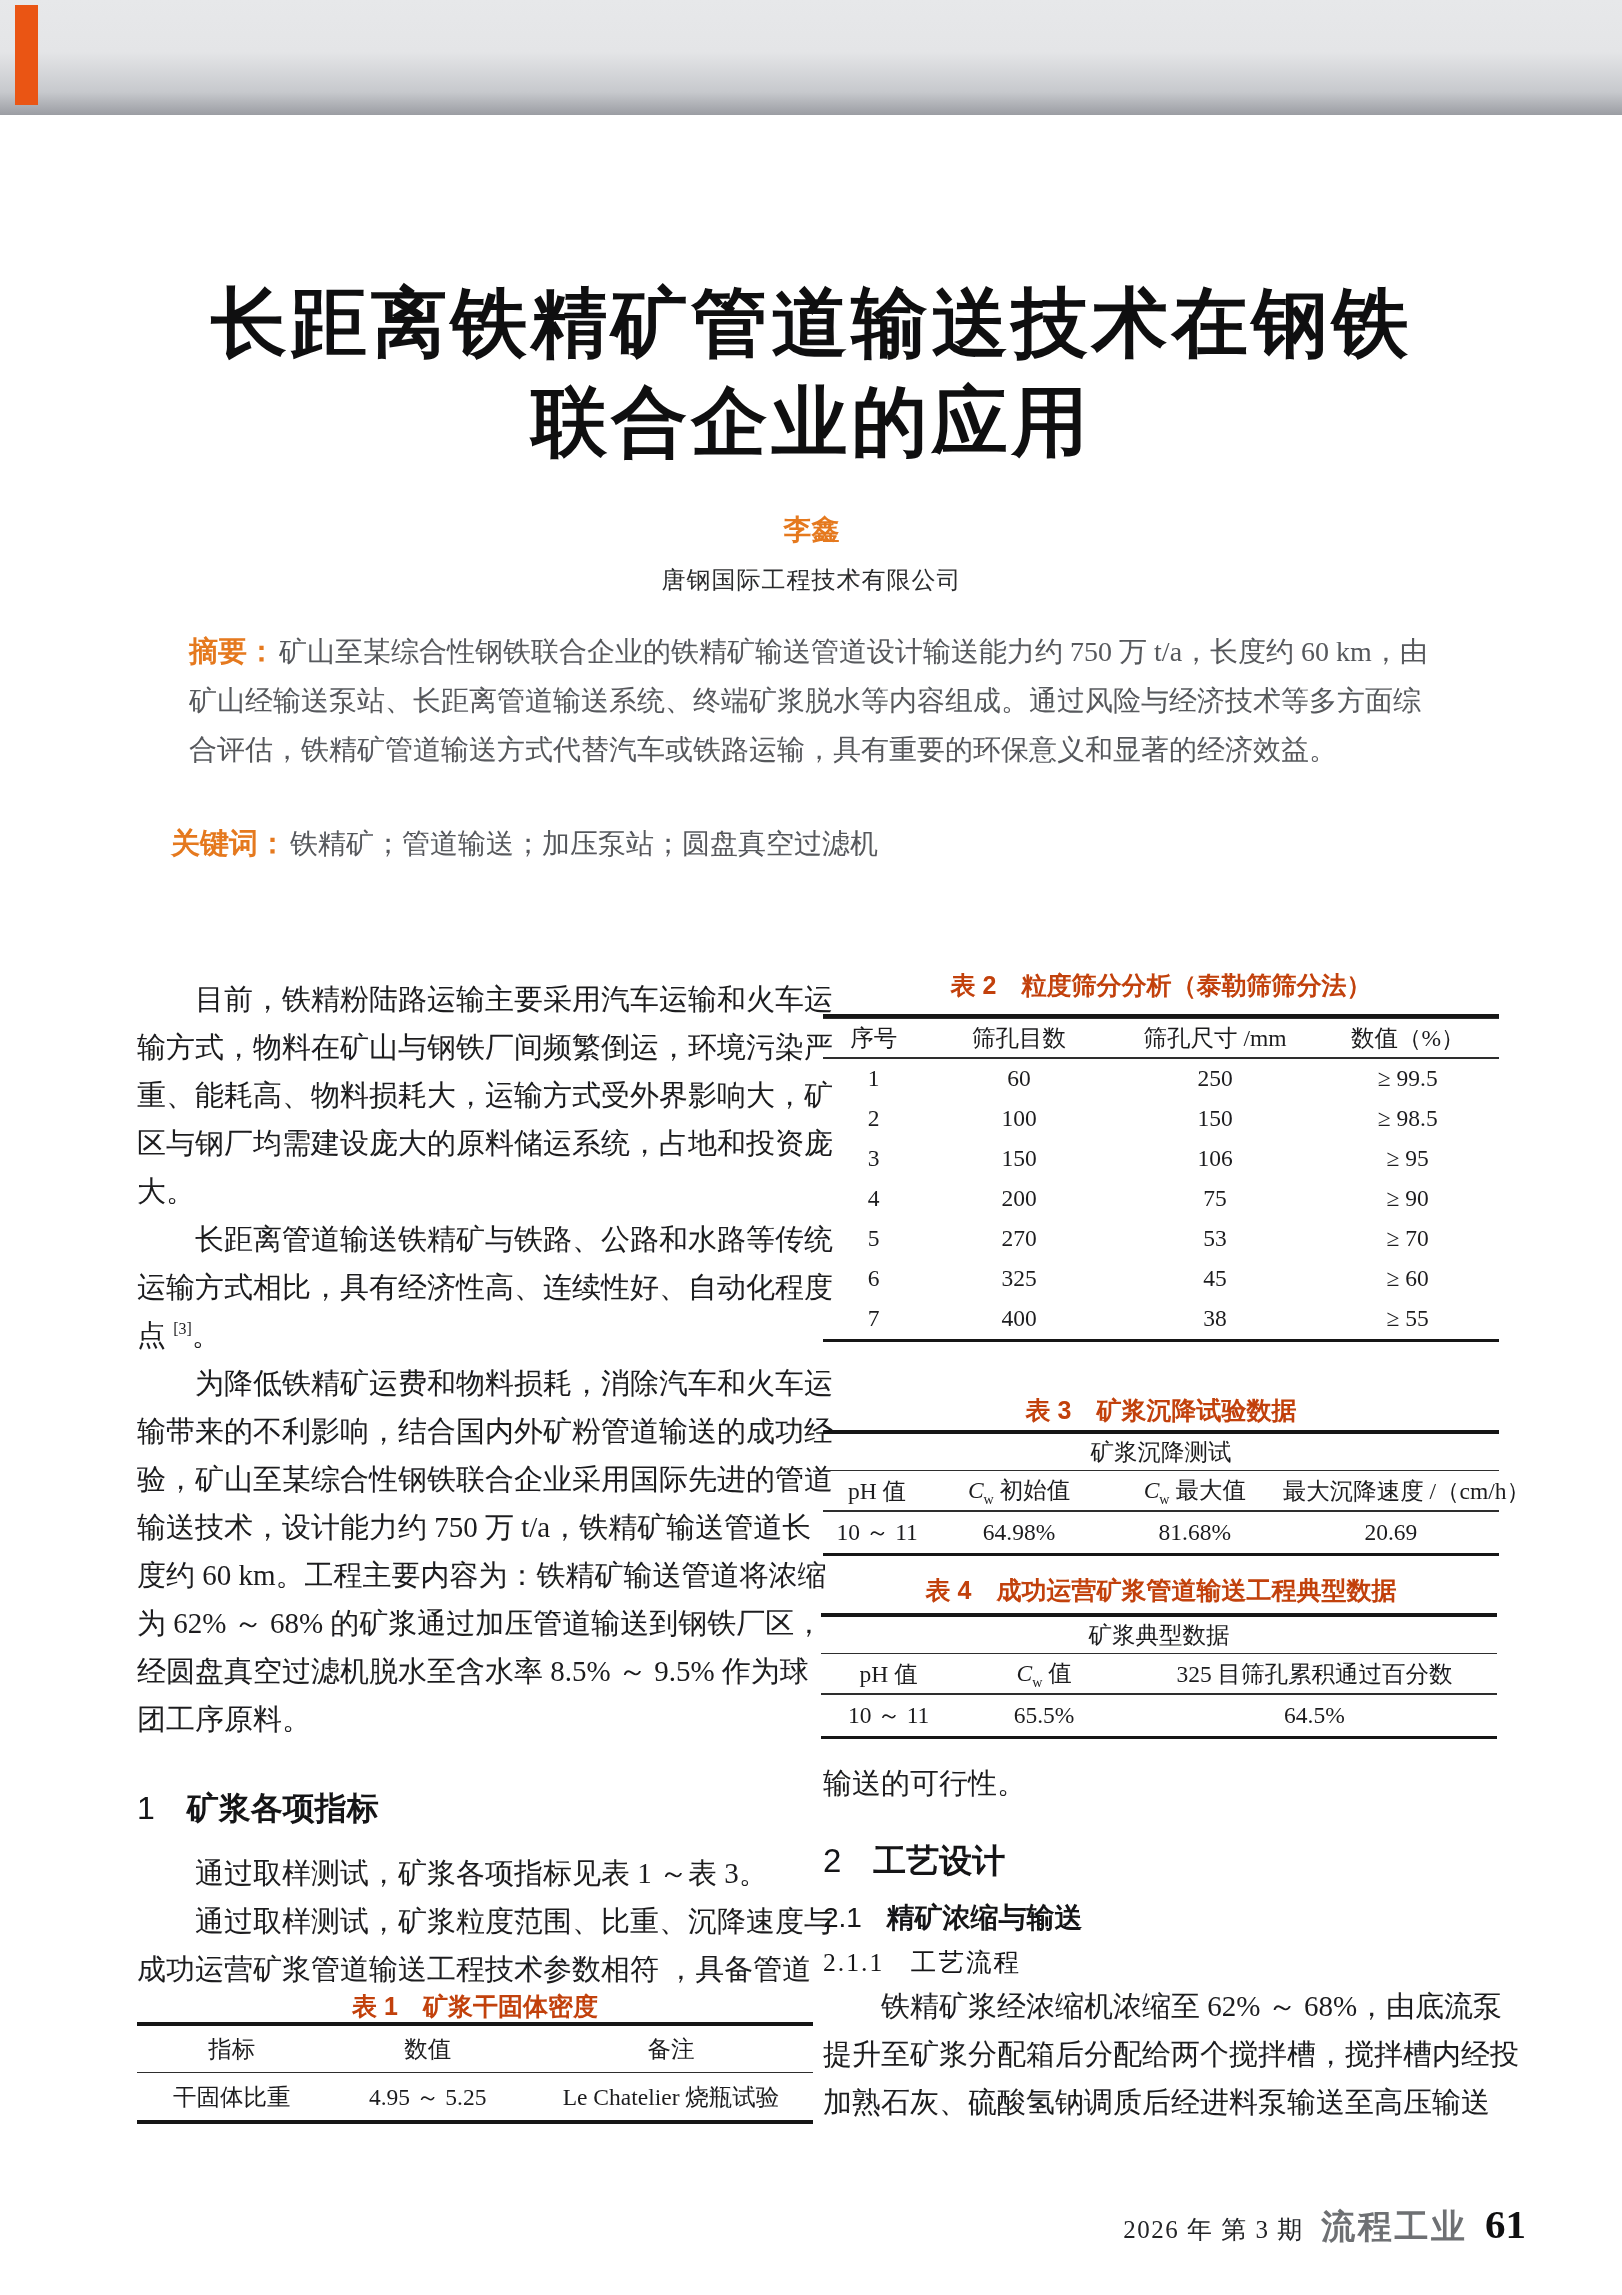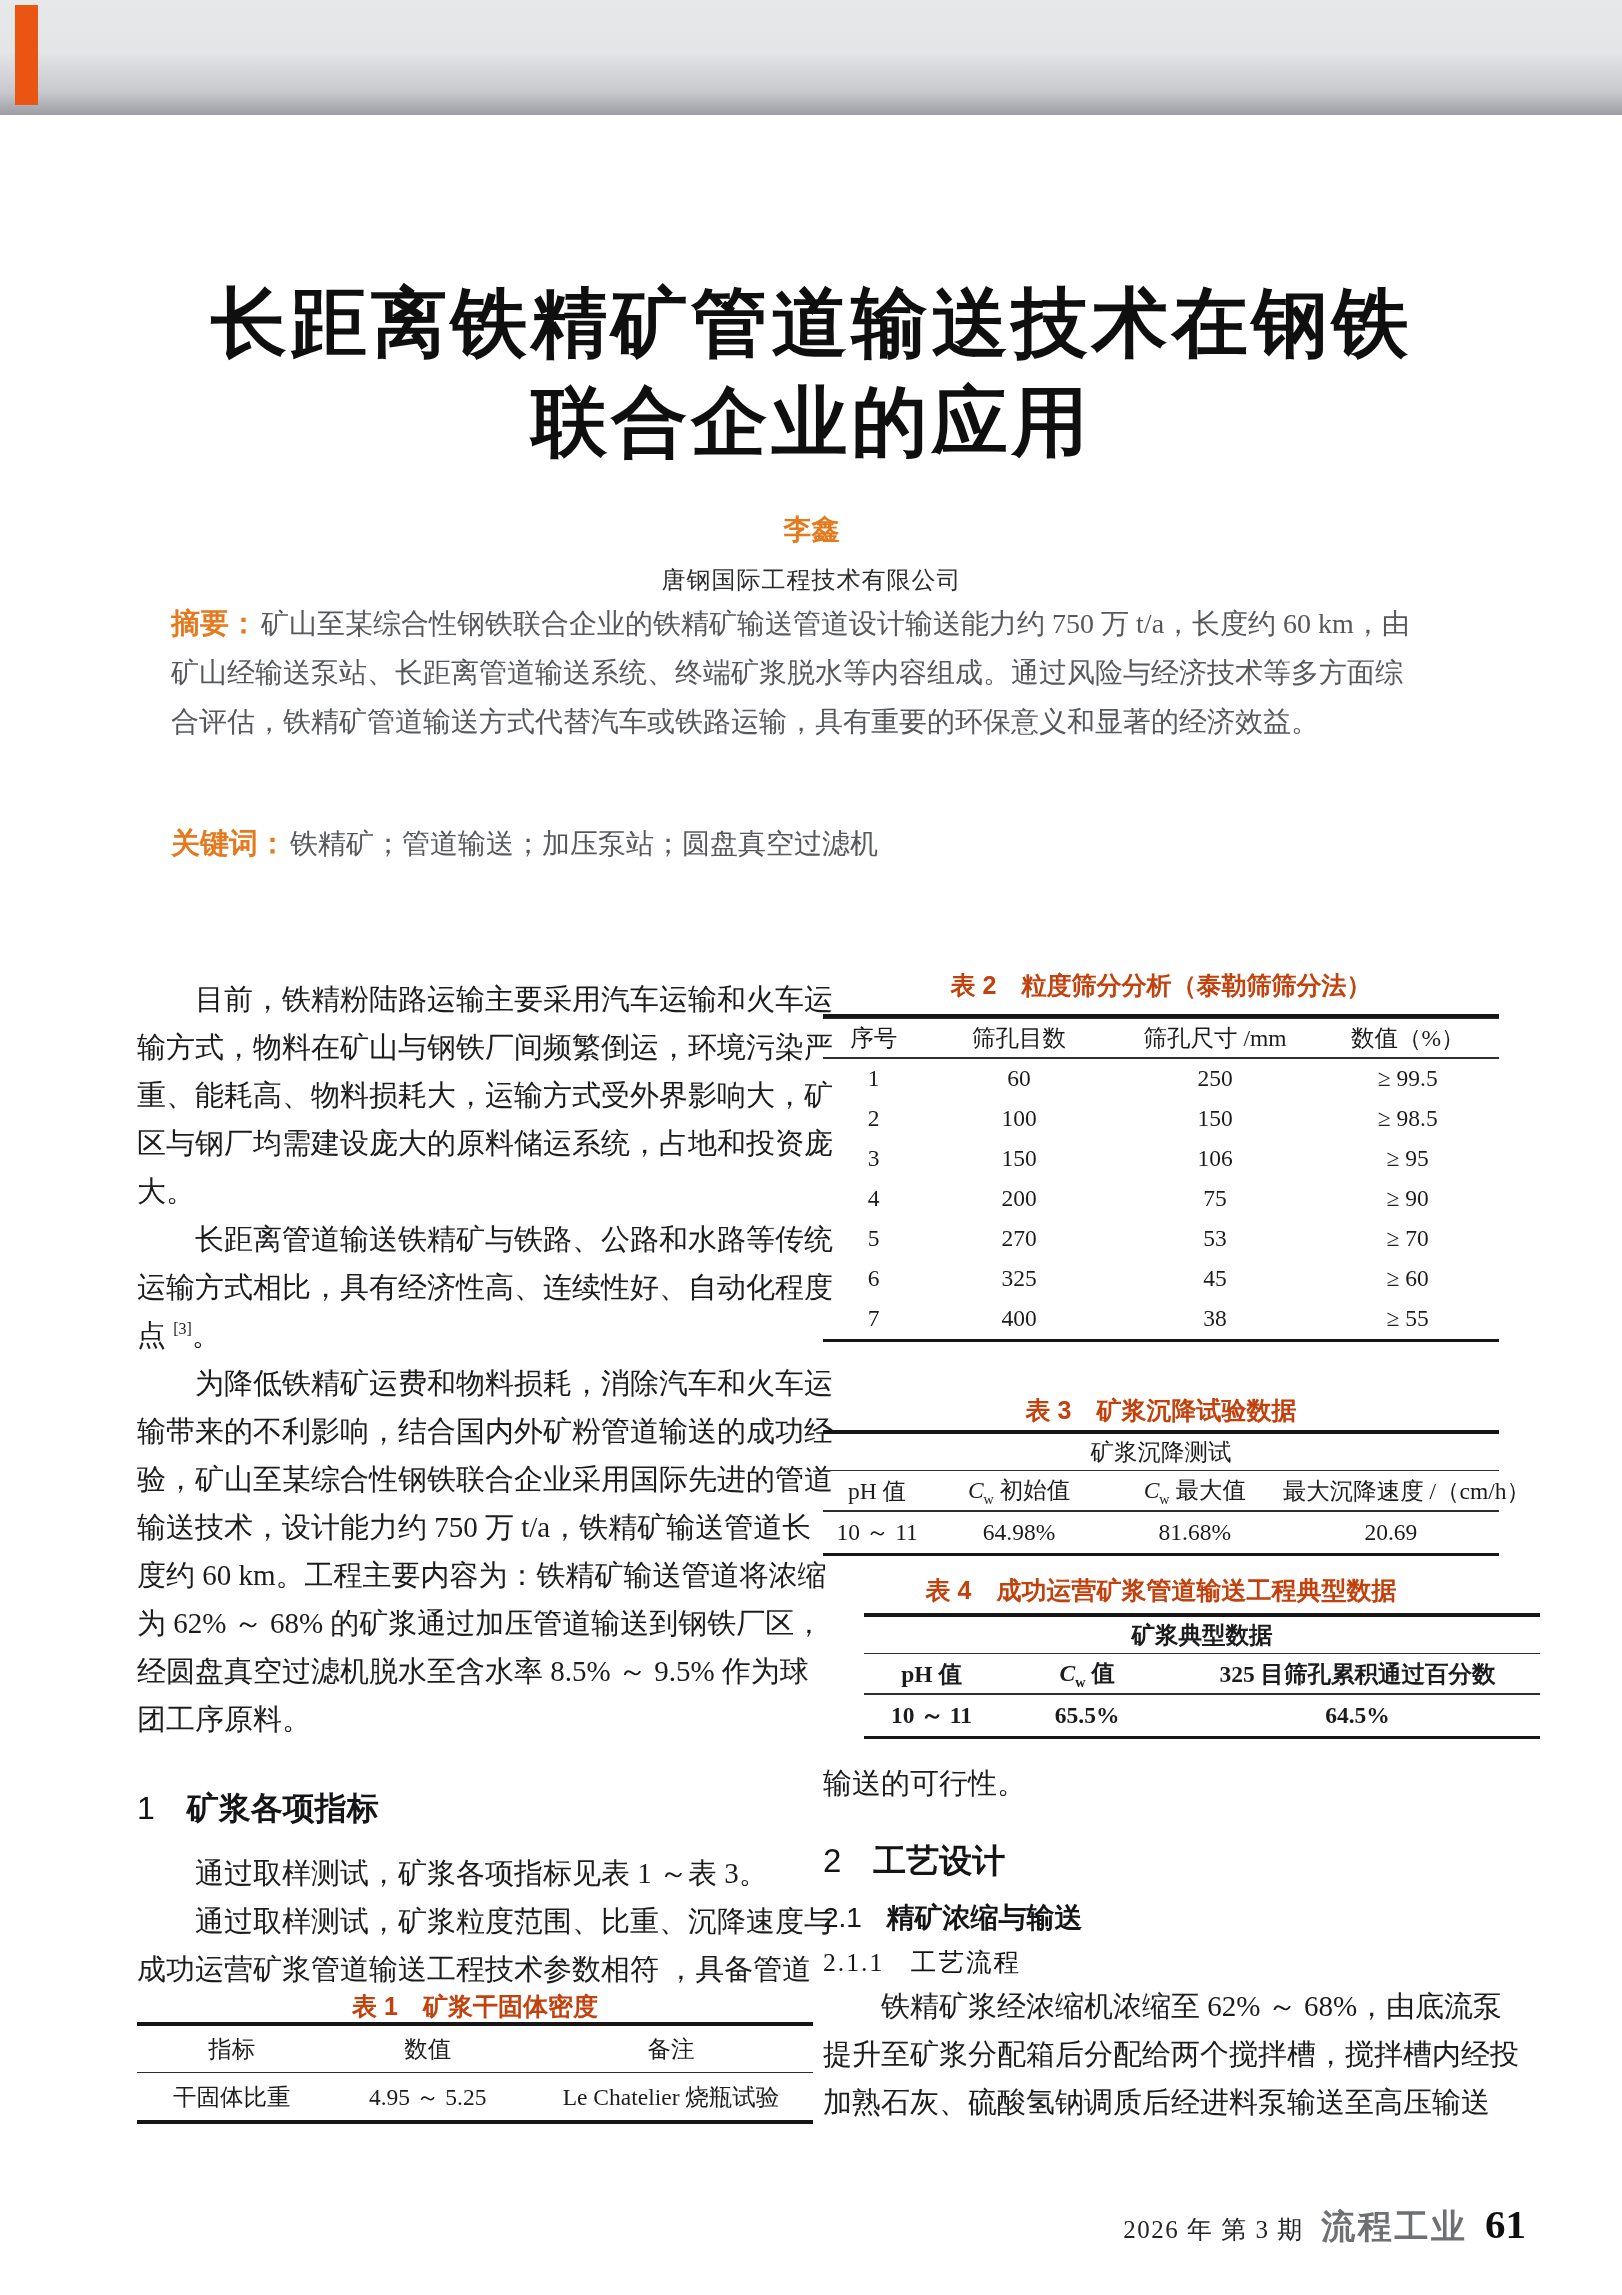--- a/index.html
+++ b/index.html
@@ -72,21 +72,21 @@
 
 <div class="abs top-band"></div>
 <div class="abs orange-tab"></div>
 
 <div class="abs title-line sans" style="top:273px;">长距离铁精矿管道输送技术在钢铁</div>
 <div class="abs title-line sans" style="top:372px;">联合企业的应用</div>
 
 <div class="abs author sans" style="top:511px;">李鑫</div>
 <div class="abs affil" style="top:564px;">唐钢国际工程技术有限公司</div>
 
-<div class="abs meta-block" style="top:599px;">
+<div class="abs meta-block" style="top:627px;margin-left:18px;">
   <div class="line">
     <span class="meta-label">摘要：</span><span>矿山至某综合性钢铁联合企业的铁精矿输送管道设计输送能力约 750 万 t/a，长度约 60 km，由</span>
   </div>
   <div class="line">矿山经输送泵站、长距离管道输送系统、终端矿浆脱水等内容组成。通过风险与经济技术等多方面综</div>
   <div class="line">合评估，铁精矿管道输送方式代替汽车或铁路运输，具有重要的环保意义和显著的经济效益。</div>
 </div>
 
 <div class="abs meta-block" style="top:819px;">
   <div class="line">
     <span class="meta-label">关键词：</span><span>铁精矿；管道输送；加压泵站；圆盘真空过滤机</span>
@@ -222,21 +222,21 @@
         <div class="tcell" style="width: 26%;">64.98%</div>
         <div class="tcell" style="width: 26%;">81.68%</div>
         <div class="tcell" style="width: 32%;">20.69</div>
       </div>
     </div>
   <div class="thick"></div>
 </div>
 
 <div class="abs tbl-caption" style="left:823px;top:1574px;width:676px;">表 4　成功运营矿浆管道输送工程典型数据</div>
 
-<div class="abs tbl tbl34" style="left:864px;top:1613px;width:676px;font-weight:bold;">
+<div class="abs tbl tbl34" style="left:821px;top:1613px;width:676px;">
   <div class="thick"></div>
   <div class="trow spanrow">
     <span>矿浆典型数据</span>
   </div>
   <div class="thin"></div>
   <div class="trow headrow">
       <div class="tcell" style="width: 20%;">pH 值</div>
       <div class="tcell" style="width: 26%;"><i>C</i><sub>w</sub> 值</div>
       <div class="tcell" style="width: 54%;">325 目筛孔累积通过百分数</div>
     </div>

